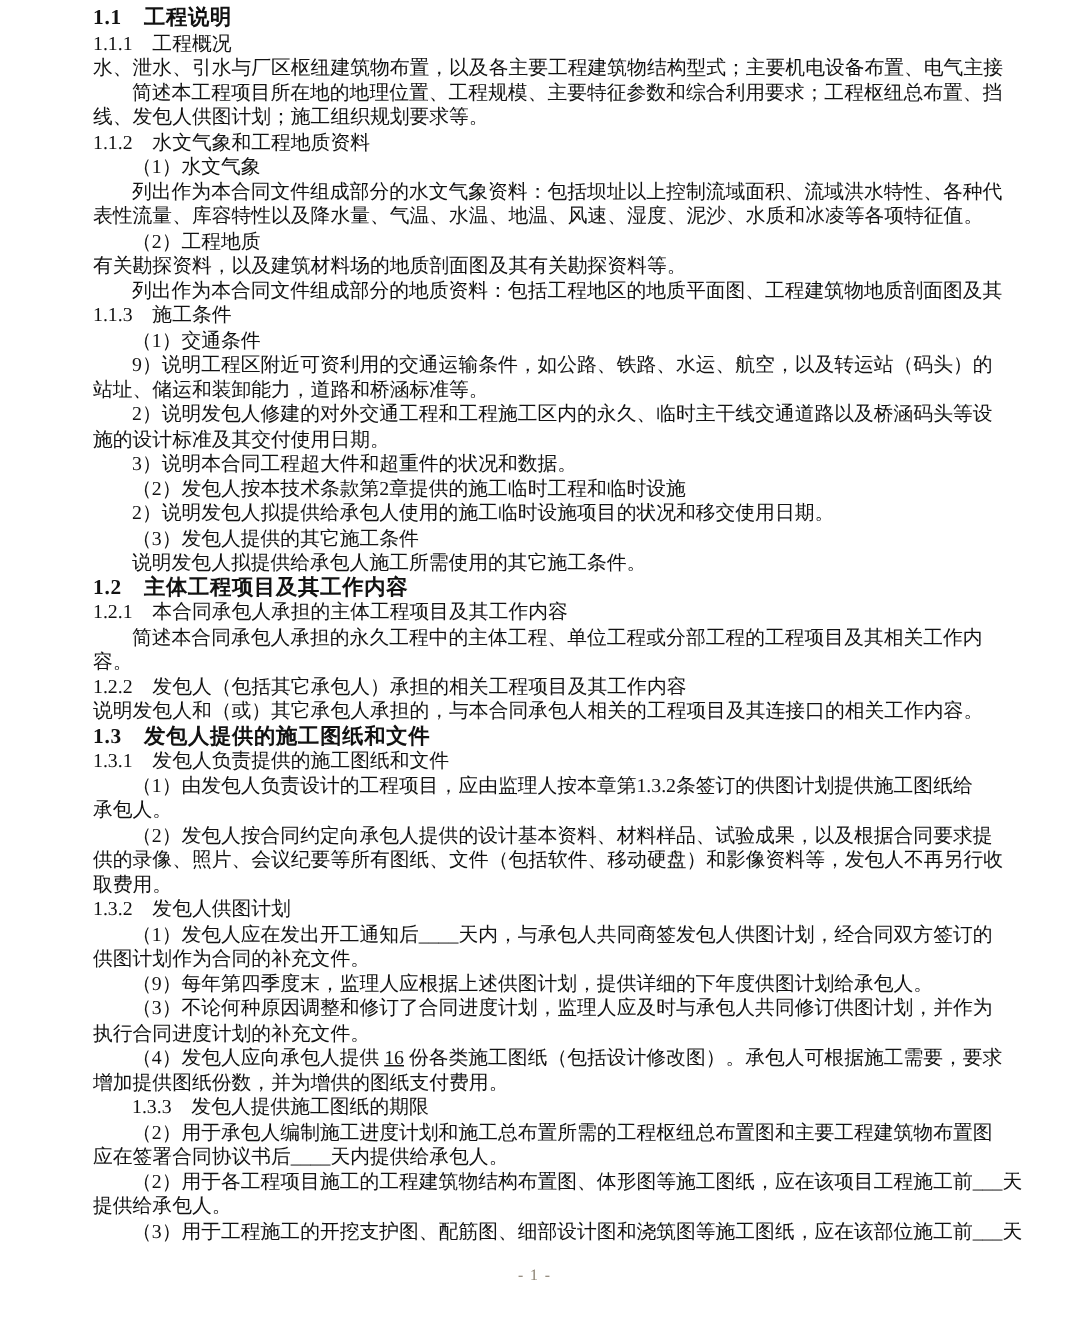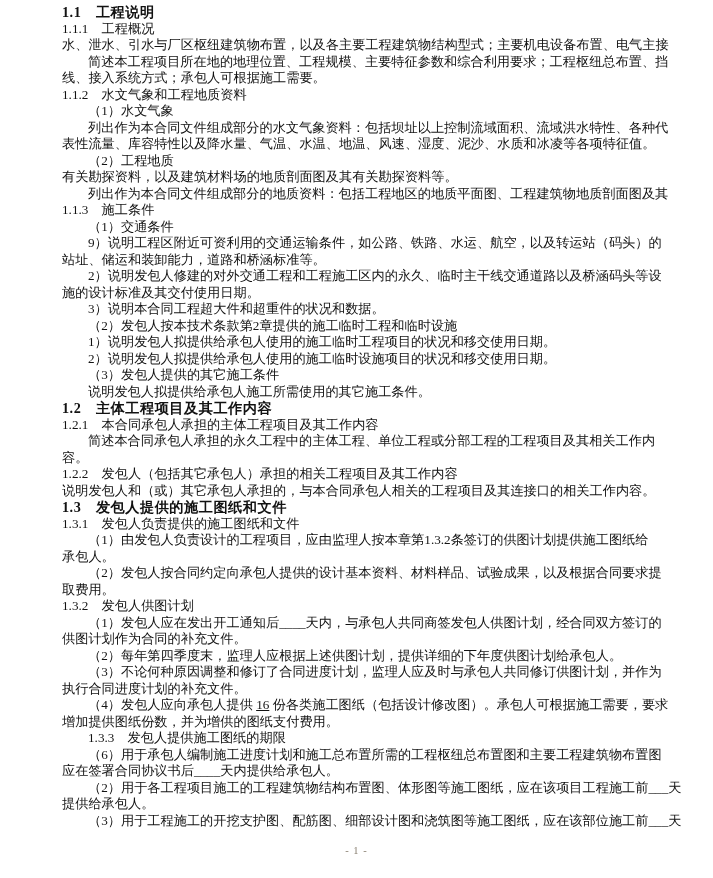--- a/index.html
+++ b/index.html
@@ -56,61 +56,61 @@
 </style>
 </head>
 <body>
 
 <div class="page">
   <div class="content" id="doc-lines">
       <div class="line h1"><span class="run">1.1　工程说明</span></div>
       <div class="line"><span class="run b">1.1.1</span><span class="run">　工程概况</span></div>
       <div class="line"><span class="run">水、泄水、引水与厂区枢纽建筑物布置，以及各主要工程建筑物结构型式；主要机电设备布置、电气主接</span></div>
       <div class="line indent"><span class="run">简述本工程项目所在地的地理位置、工程规模、主要特征参数和综合利用要求；工程枢纽总布置、挡</span></div>
-      <div class="line"><span class="run">线、接入系统方式；承包人可根据施工需要。</span></div>
+      <div class="line"><span class="run">线、发包人供图计划；施工组织规划要求等。</span></div>
       <div class="line"><span class="run b">1.1.2</span><span class="run">　水文气象和工程地质资料</span></div>
       <div class="line indent"><span class="run">（1）水文气象</span></div>
       <div class="line indent"><span class="run">列出作为本合同文件组成部分的水文气象资料：包括坝址以上控制流域面积、流域洪水特性、各种代</span></div>
       <div class="line"><span class="run">表性流量、库容特性以及降水量、气温、水温、地温、风速、湿度、泥沙、水质和冰凌等各项特征值。</span></div>
       <div class="line indent"><span class="run">（2）工程地质</span></div>
       <div class="line"><span class="run">有关勘探资料，以及建筑材料场的地质剖面图及其有关勘探资料等。</span></div>
       <div class="line indent"><span class="run">列出作为本合同文件组成部分的地质资料：包括工程地区的地质平面图、工程建筑物地质剖面图及其</span></div>
       <div class="line"><span class="run b">1.1.3</span><span class="run">　施工条件</span></div>
       <div class="line indent"><span class="run">（1）交通条件</span></div>
       <div class="line indent"><span class="run">9）说明工程区附近可资利用的交通运输条件，如公路、铁路、水运、航空，以及转运站（码头）的</span></div>
       <div class="line"><span class="run">站址、储运和装卸能力，道路和桥涵标准等。</span></div>
       <div class="line indent"><span class="run">2）说明发包人修建的对外交通工程和工程施工区内的永久、临时主干线交通道路以及桥涵码头等设</span></div>
       <div class="line"><span class="run">施的设计标准及其交付使用日期。</span></div>
       <div class="line indent"><span class="run">3）说明本合同工程超大件和超重件的状况和数据。</span></div>
       <div class="line indent"><span class="run">（2）发包人按本技术条款第2章提供的施工临时工程和临时设施</span></div>
-      <div class="line indent"><span class="run">1）说明发包人拟提供给承包人使用的施工临时工程项目的状况和移交使用日期。</span></div>
       <div class="line indent"><span class="run">2）说明发包人拟提供给承包人使用的施工临时设施项目的状况和移交使用日期。</span></div>
       <div class="line indent"><span class="run">（3）发包人提供的其它施工条件</span></div>
       <div class="line indent"><span class="run">说明发包人拟提供给承包人施工所需使用的其它施工条件。</span></div>
       <div class="line h1"><span class="run">1.2　主体工程项目及其工作内容</span></div>
       <div class="line"><span class="run b">1.2.1</span><span class="run">　本合同承包人承担的主体工程项目及其工作内容</span></div>
       <div class="line indent"><span class="run">简述本合同承包人承担的永久工程中的主体工程、单位工程或分部工程的工程项目及其相关工作内</span></div>
       <div class="line"><span class="run">容。</span></div>
       <div class="line"><span class="run b">1.2.2</span><span class="run">　发包人（包括其它承包人）承担的相关工程项目及其工作内容</span></div>
       <div class="line"><span class="run">说明发包人和（或）其它承包人承担的，与本合同承包人相关的工程项目及其连接口的相关工作内容。</span></div>
       <div class="line h1"><span class="run">1.3　发包人提供的施工图纸和文件</span></div>
       <div class="line"><span class="run b">1.3.1</span><span class="run">　发包人负责提供的施工图纸和文件</span></div>
       <div class="line indent"><span class="run">（1）由发包人负责设计的工程项目，应由监理人按本章第1.3.2条签订的供图计划提供施工图纸给</span></div>
       <div class="line"><span class="run">承包人。</span></div>
       <div class="line indent"><span class="run">（2）发包人按合同约定向承包人提供的设计基本资料、材料样品、试验成果，以及根据合同要求提</span></div>
+      <div class="line"><span class="run">供的录像、照片、会议纪要等所有图纸、文件（包括软件、移动硬盘）和影像资料等，发包人不再另行收</span></div>
       <div class="line"><span class="run">取费用。</span></div>
       <div class="line"><span class="run b">1.3.2</span><span class="run">　发包人供图计划</span></div>
       <div class="line indent"><span class="run">（1）发包人应在发出开工通知后____天内，与承包人共同商签发包人供图计划，经合同双方签订的</span></div>
       <div class="line"><span class="run">供图计划作为合同的补充文件。</span></div>
-      <div class="line indent"><span class="run">（2）每年第四季度末，监理人应根据上述供图计划，提供详细的下年度供图计划给承包人。</span></div>
+      <div class="line indent"><span class="run">（9）每年第四季度末，监理人应根据上述供图计划，提供详细的下年度供图计划给承包人。</span></div>
       <div class="line indent"><span class="run">（3）不论何种原因调整和修订了合同进度计划，监理人应及时与承包人共同修订供图计划，并作为</span></div>
       <div class="line"><span class="run">执行合同进度计划的补充文件。</span></div>
       <div class="line indent"><span class="run">（4）发包人应向承包人提供 </span><span class="run u">16</span><span class="run"> 份各类施工图纸（包括设计修改图）。承包人可根据施工需要，要求</span></div>
       <div class="line"><span class="run">增加提供图纸份数，并为增供的图纸支付费用。</span></div>
       <div class="line indent"><span class="run">1.3.3　发包人提供施工图纸的期限</span></div>
-      <div class="line indent"><span class="run">（6）用于承包人编制施工进度计划和施工总布置所需的工程枢纽总布置图和主要工程建筑物布置图</span></div>
+      <div class="line indent"><span class="run">（2）用于承包人编制施工进度计划和施工总布置所需的工程枢纽总布置图和主要工程建筑物布置图</span></div>
       <div class="line"><span class="run">应在签署合同协议书后____天内提供给承包人。</span></div>
       <div class="line indent"><span class="run">（2）用于各工程项目施工的工程建筑物结构布置图、体形图等施工图纸，应在该项目工程施工前___天</span></div>
       <div class="line"><span class="run">提供给承包人。</span></div>
       <div class="line indent"><span class="run">（3）用于工程施工的开挖支护图、配筋图、细部设计图和浇筑图等施工图纸，应在该部位施工前___天</span></div>
     </div>
   <div class="footer">- 1 -</div>
 </div>
 
 </body></html>

